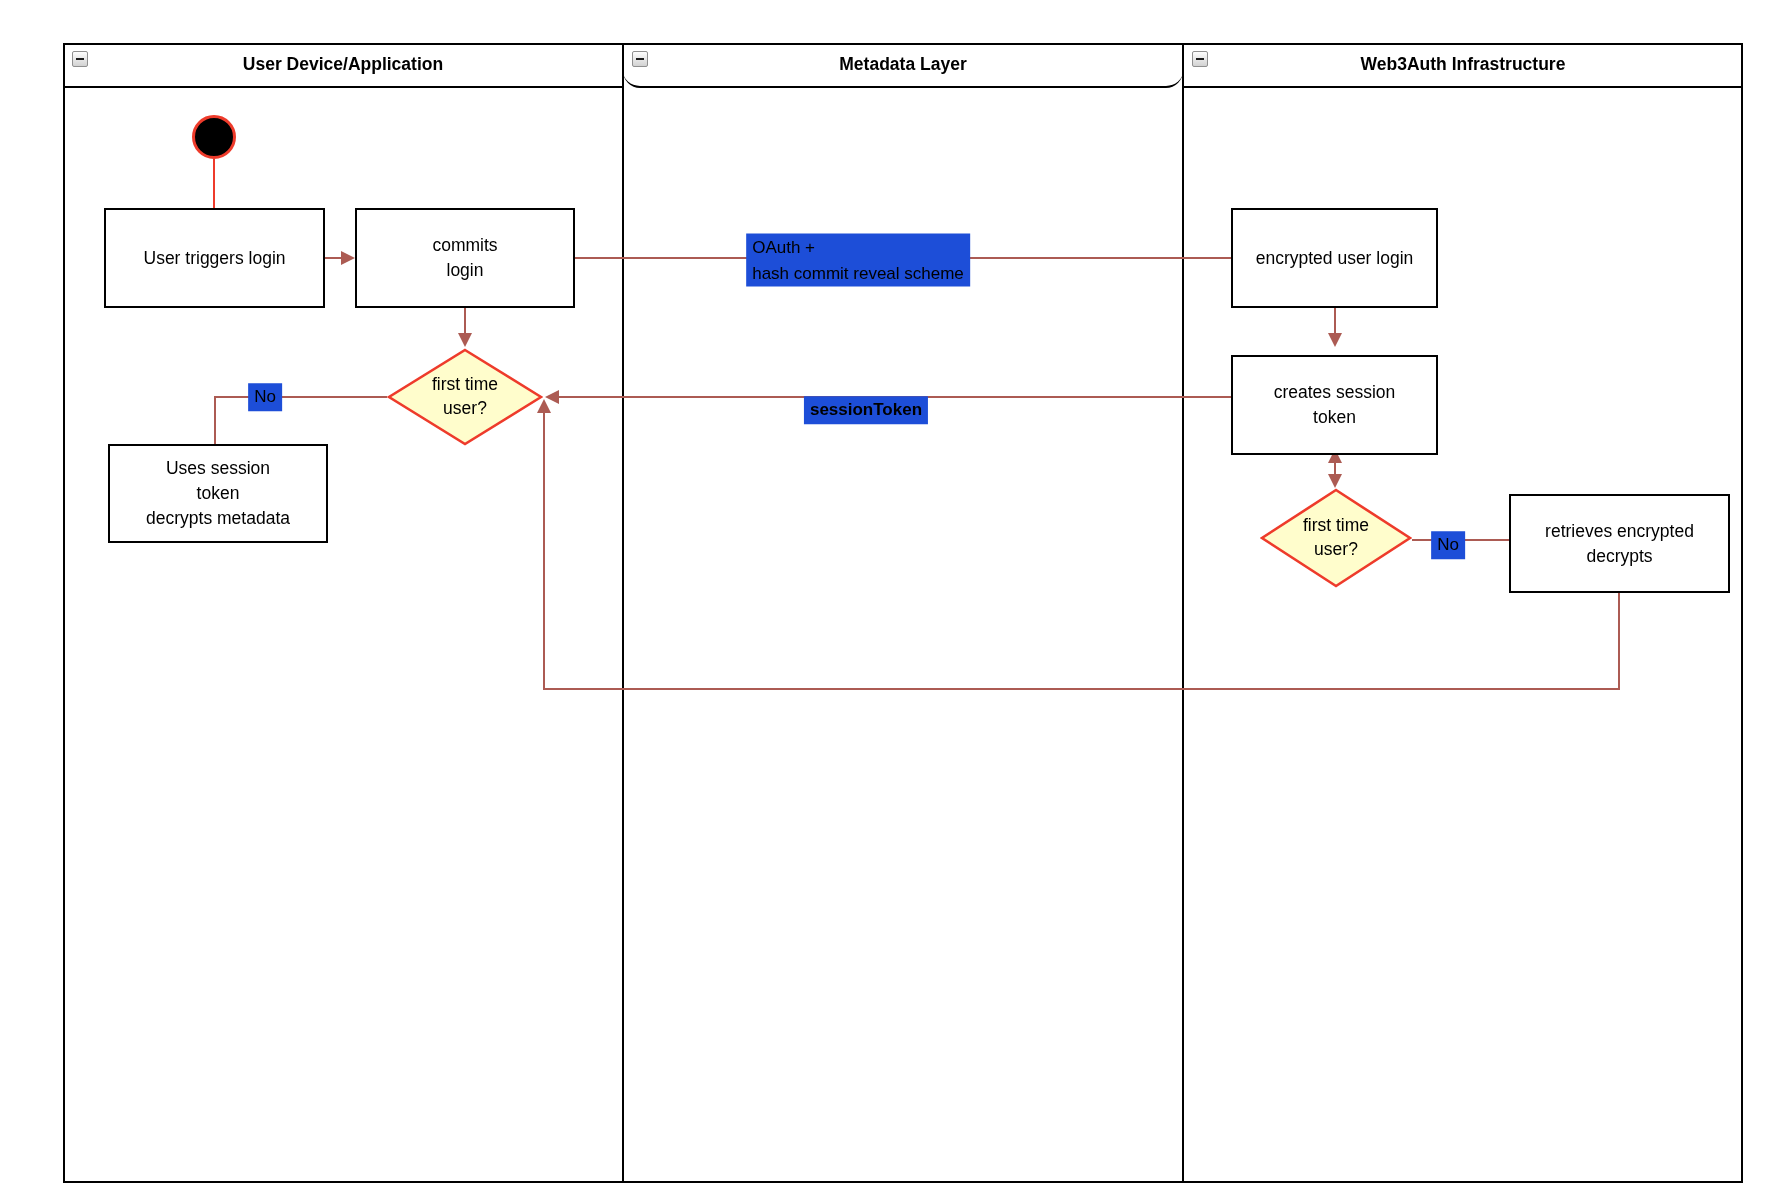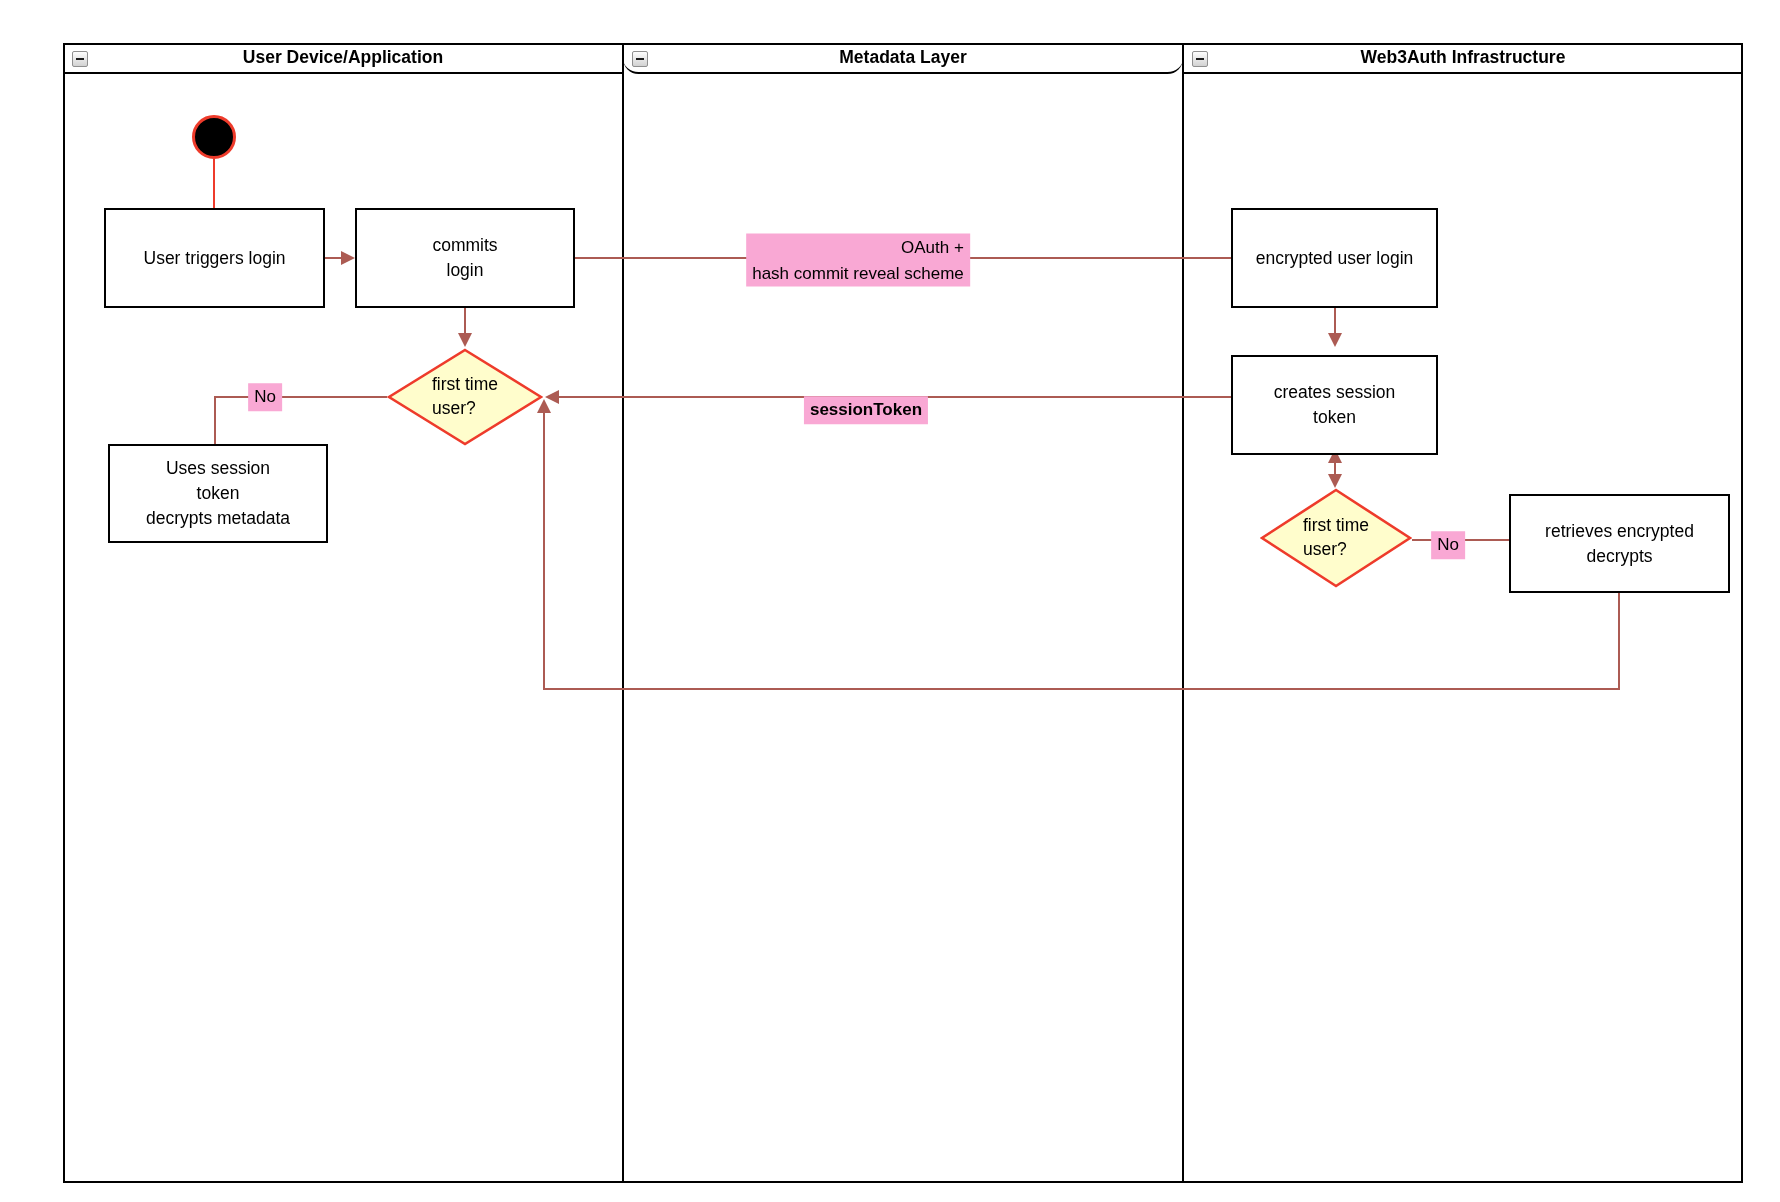--- a/index.html
+++ b/index.html
@@ -11,21 +11,21 @@
   html,body{margin:0;padding:0;background:#ffffff;}
   #canvas{
     position:relative;width:1780px;height:1202px;background:#ffffff;
     font-family:"Liberation Sans", sans-serif;color:var(--ink);
     overflow:hidden;
   }
   
   .frame{position:absolute;left:63px;top:43px;width:1676px;height:1136px;border:2px solid #000;background:#fff;}
   .divider{position:absolute;top:43px;width:2px;height:1140px;background:#000;}
   .lane-header{
-    position:absolute;top:43px;height:31px;display:flex;align-items:center;justify-content:center;
+    position:absolute;top:43px;height:45px;display:flex;align-items:center;justify-content:center;
     font-weight:bold;font-size:17.5px;border-bottom:2px solid #000;box-sizing:border-box;
   }
   .collapse{
     position:absolute;width:16px;height:16px;box-sizing:border-box;
     border:1px solid #8f8f8f;border-radius:2px;
     background:linear-gradient(#fdfdfd,#d2d2d2);
     display:flex;align-items:center;justify-content:center;
   }
   .minus-bar{width:8px;height:2px;background:#1a1a1a;}
   
@@ -36,36 +36,36 @@
   }
   .start-node{
     position:absolute;left:192px;top:115px;width:44px;height:44px;border-radius:50%;
     background:#000;border:3px solid var(--accent);box-sizing:border-box;
   }
   .diamond{position:absolute;}
   .diamond svg{position:absolute;left:0;top:0;width:100%;height:100%;}
   .diamond svg polygon{fill:var(--diamond-fill);stroke:var(--accent);stroke-width:2.6;}
   .dtext{
     position:absolute;left:0;top:0;right:0;bottom:0;
-    display:flex;align-items:center;justify-content:center;text-align:left;
+    display:flex;align-items:center;justify-content:center;text-align:center;
     font-size:17.5px;line-height:1.35;white-space:pre-line;
   }
   
   .hline{position:absolute;height:2px;background:var(--conn);}
   .vline{position:absolute;width:2px;background:var(--conn);}
   .startline{position:absolute;width:2px;background:var(--accent);}
   .tri{position:absolute;width:0;height:0;}
   .tri-right{border-top:7px solid transparent;border-bottom:7px solid transparent;border-left:14px solid var(--conn);}
   .tri-left{border-top:7px solid transparent;border-bottom:7px solid transparent;border-right:14px solid var(--conn);}
   .tri-down{border-left:7px solid transparent;border-right:7px solid transparent;border-top:14px solid var(--conn);}
   .tri-up{border-left:7px solid transparent;border-right:7px solid transparent;border-bottom:14px solid var(--conn);}
   
   .edge-label{
-    position:absolute;transform:translate(-50%,-50%);background:#f9a8d4;
-    padding:1px 6px;font-size:17px;line-height:1.5;text-align:right;white-space:pre-line;
+    position:absolute;transform:translate(-50%,-50%);background:#1d4ed8;
+    padding:1px 6px;font-size:17px;line-height:1.5;text-align:left;white-space:pre-line;
   }
 </style>
 </head>
 <body>
 
 <div id="canvas">
 
   <div class="frame"></div>
   <div class="lane-header" style="left:63px;width:560px;">
     <span>User Device/Application</span>

